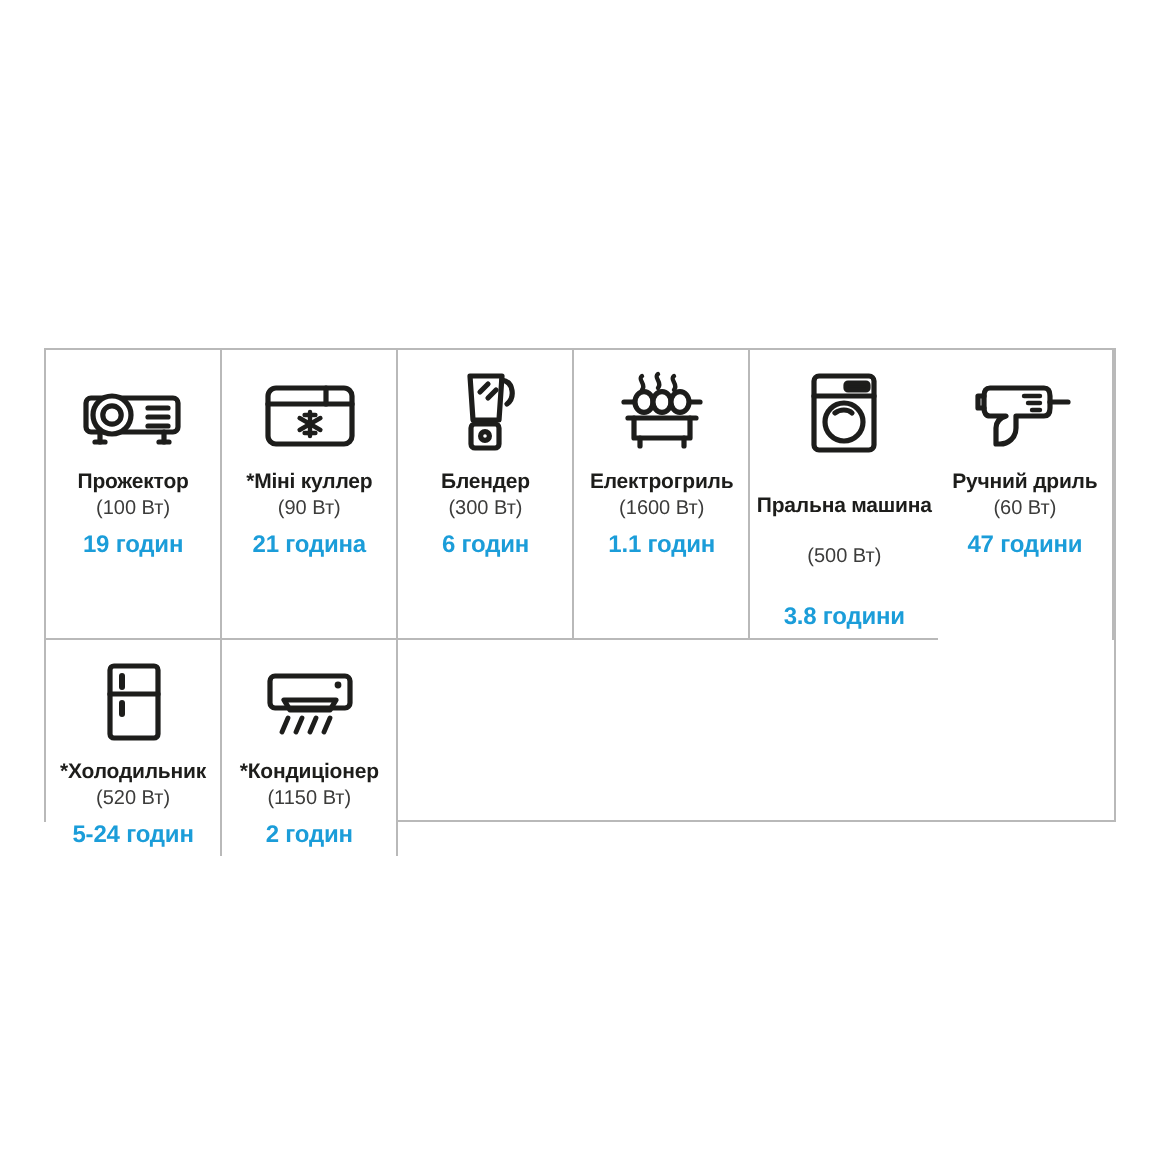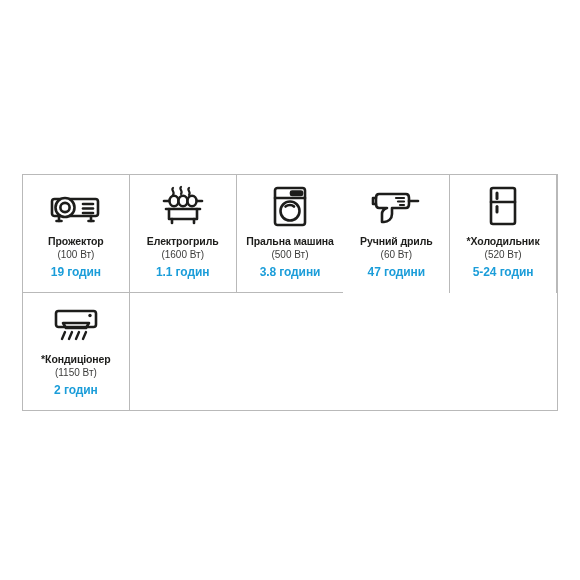--- a/index.html
+++ b/index.html
@@ -21,41 +21,41 @@
   }
   .grid-wrap {
     position: absolute;
     left: 22px;
     top: 174px;
     width: 536px;
     height: 237px;
   }
   .grid {
     display: grid;
-    grid-template-columns: repeat(5, 1fr);
+    grid-template-columns: repeat(6, 1fr);
     grid-template-rows: repeat(2, 1fr);
     width: 100%;
     height: 100%;
     border: 1px solid #b9b9b9;
     box-sizing: border-box;
     background: #ffffff;
   }
   .cell {
     position: relative;
     box-sizing: border-box;
     border-right: 1px solid #b9b9b9;
     border-bottom: 1px solid #b9b9b9;
     display: flex;
     flex-direction: column;
     align-items: center;
     justify-content: flex-start;
     padding: 7px 3px 4px 3px;
     background: #ffffff;
   }
-  .cell.last-col { border-right: none; }
+  .cell.last-col { border-right: none; gap: 12px; }
   .cell.last-row { border-bottom: none; }
 
   .icon-box {
     height: 50px;
     display: flex;
     align-items: center;
     justify-content: center;
     width: 100%;
   }
   .icon-box svg {
@@ -109,21 +109,55 @@
             <path d="M7.5 34 L12.5 34"></path>
             <path d="M42 29 L42 34"></path>
             <path d="M39.5 34 L44.5 34"></path>
           </svg>
         </div>
         <div class="label">Прожектор</div>
         <div class="watt">(100 Вт)</div>
         <div class="runtime">19 годин</div>
       </div>
 
-
+      <div class="cell">
+        <div class="icon-box">
+          <svg width="50" height="40" viewBox="0 0 50 40" fill="none" stroke="#1d1d1b" stroke-width="2.6" stroke-linecap="round" stroke-linejoin="round">
+            <rect x="4" y="7" width="42" height="28" rx="4"></rect>
+            <line x1="4" y1="15" x2="46" y2="15"></line>
+            <line x1="33" y1="7" x2="33" y2="15"></line>
+            <g stroke-width="2.2">
+              <line x1="25" y1="19" x2="25" y2="31"></line>
+              <line x1="19.8" y1="22" x2="30.2" y2="28"></line>
+              <line x1="19.8" y1="28" x2="30.2" y2="22"></line>
+              <line x1="22.3" y1="20.5" x2="27.7" y2="20.5"></line>
+              <line x1="22.3" y1="29.5" x2="27.7" y2="29.5"></line>
+            </g>
+          </svg>
+        </div>
+        <div class="label">*Міні куллер</div>
+        <div class="watt">(90 Вт)</div>
+        <div class="runtime">21 година</div>
+      </div>
+
+      <div class="cell">
+        <div class="icon-box">
+          <svg width="40" height="44" viewBox="0 0 40 44" fill="none" stroke="#1d1d1b" stroke-width="2.6" stroke-linecap="round" stroke-linejoin="round">
+            <path d="M12 3 L28 3 L26.5 25 L13.5 25 Z"></path>
+            <path d="M28 5 C34 6 34.5 14 30.5 17"></path>
+            <rect x="12.5" y="27" width="14" height="12" rx="2"></rect>
+            <circle cx="19.5" cy="33" r="2.2"></circle>
+            <line x1="17" y1="11" x2="21" y2="7"></line>
+            <line x1="21" y1="14" x2="25" y2="10"></line>
+          </svg>
+        </div>
+        <div class="label">Блендер</div>
+        <div class="watt">(300 Вт)</div>
+        <div class="runtime">6 годин</div>
+      </div>
 
 
       <div class="cell">
         <div class="icon-box">
           <svg width="54" height="44" viewBox="0 0 54 44" fill="none" stroke="#1d1d1b" stroke-width="2.6" stroke-linecap="round" stroke-linejoin="round">
             <g stroke-width="2.2">
               <path d="M17 3 C14.5 5 19.5 7 17 10"></path>
               <path d="M25 2 C22.5 4 27.5 6 25 9"></path>
               <path d="M33 3 C30.5 5 35.5 7 33 10"></path>
             </g>

